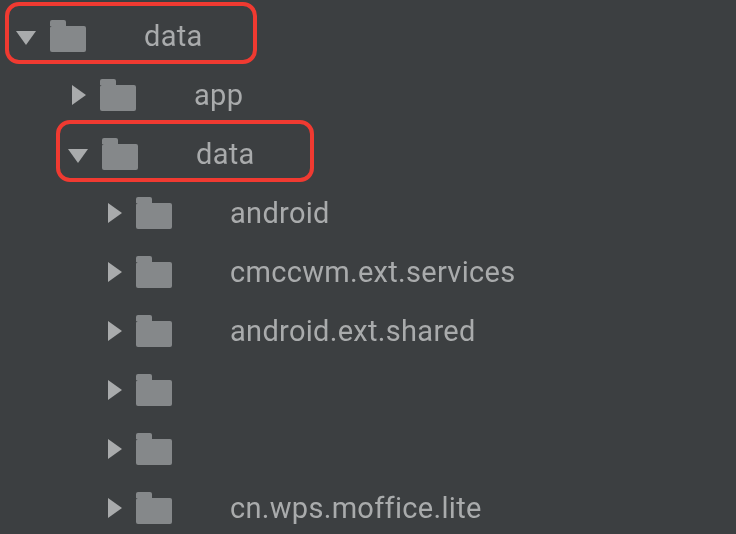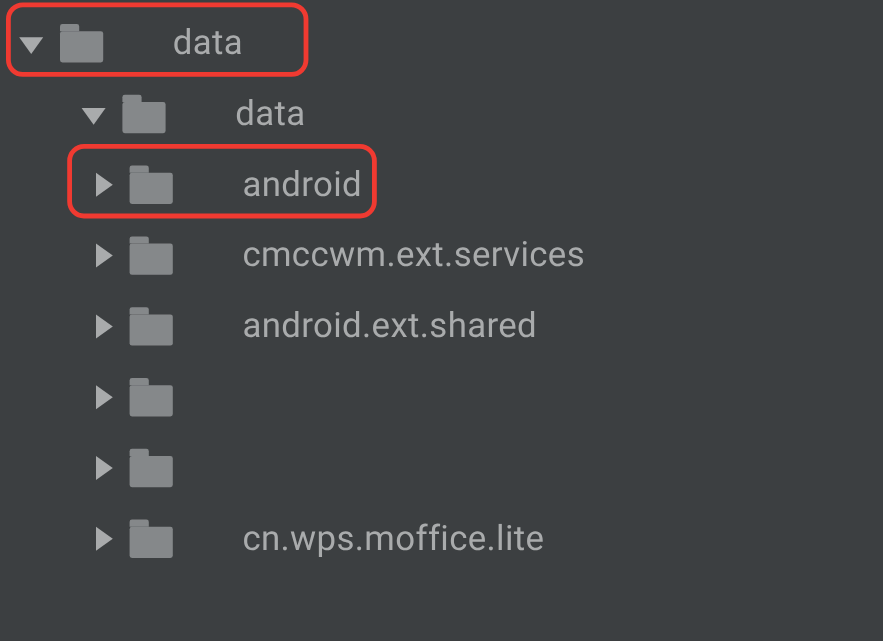--- a/index.html
+++ b/index.html
@@ -18,21 +18,21 @@
       padding-top: 6px;
     }
     .tree-row {
       display: flex;
       align-items: center;
       height: 59px;
       position: relative;
     }
     .indent-0 { padding-left: 16px; }
     .indent-1 { padding-left: 68px; }
-    .indent-2 { padding-left: 76px; }
+    .indent-2 { padding-left: 104px; }
 
     .arrow {
       width: 0;
       height: 0;
       display: inline-block;
       flex-shrink: 0;
       margin-right: 14px;
     }
     .arrow-down {
       border-left: 10px solid transparent;
@@ -98,20 +98,25 @@
 
   <div class="highlight-box hl-1"></div>
   <div class="highlight-box hl-2"></div>
 
   <div class="tree-row indent-0">
     <span class="arrow arrow-down"></span>
     <span class="folder-icon"></span>
     <span class="label">data</span>
   </div>
 
+  <div class="tree-row indent-1">
+    <span class="arrow arrow-right"></span>
+    <span class="folder-icon"></span>
+    <span class="label">app</span>
+  </div>
 
   <div class="tree-row indent-1">
     <span class="arrow arrow-down"></span>
     <span class="folder-icon"></span>
     <span class="label">data</span>
   </div>
 
   <div class="tree-row indent-2">
     <span class="arrow arrow-right"></span>
     <span class="folder-icon"></span>

